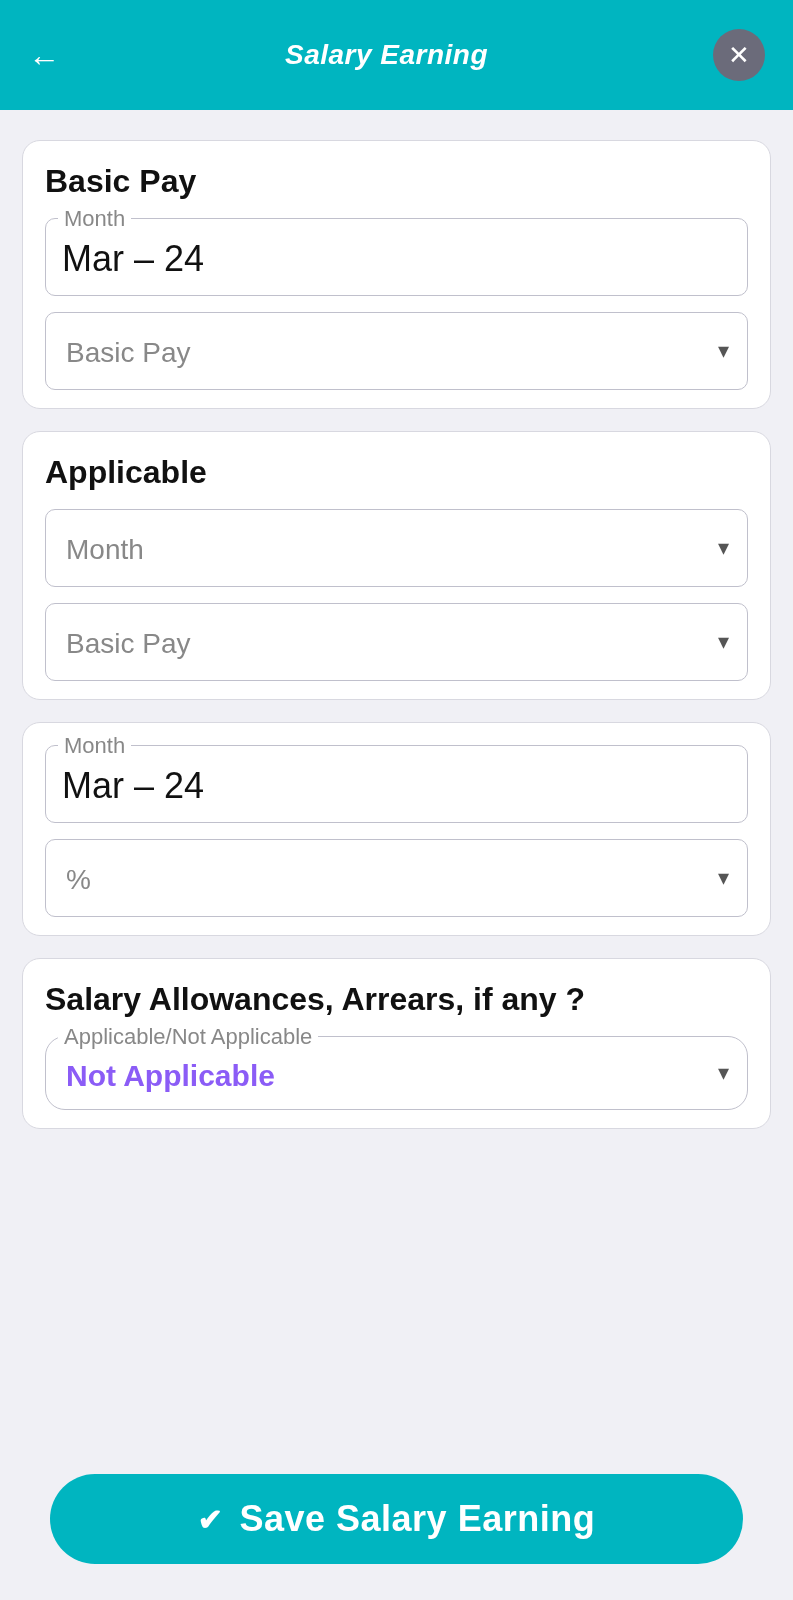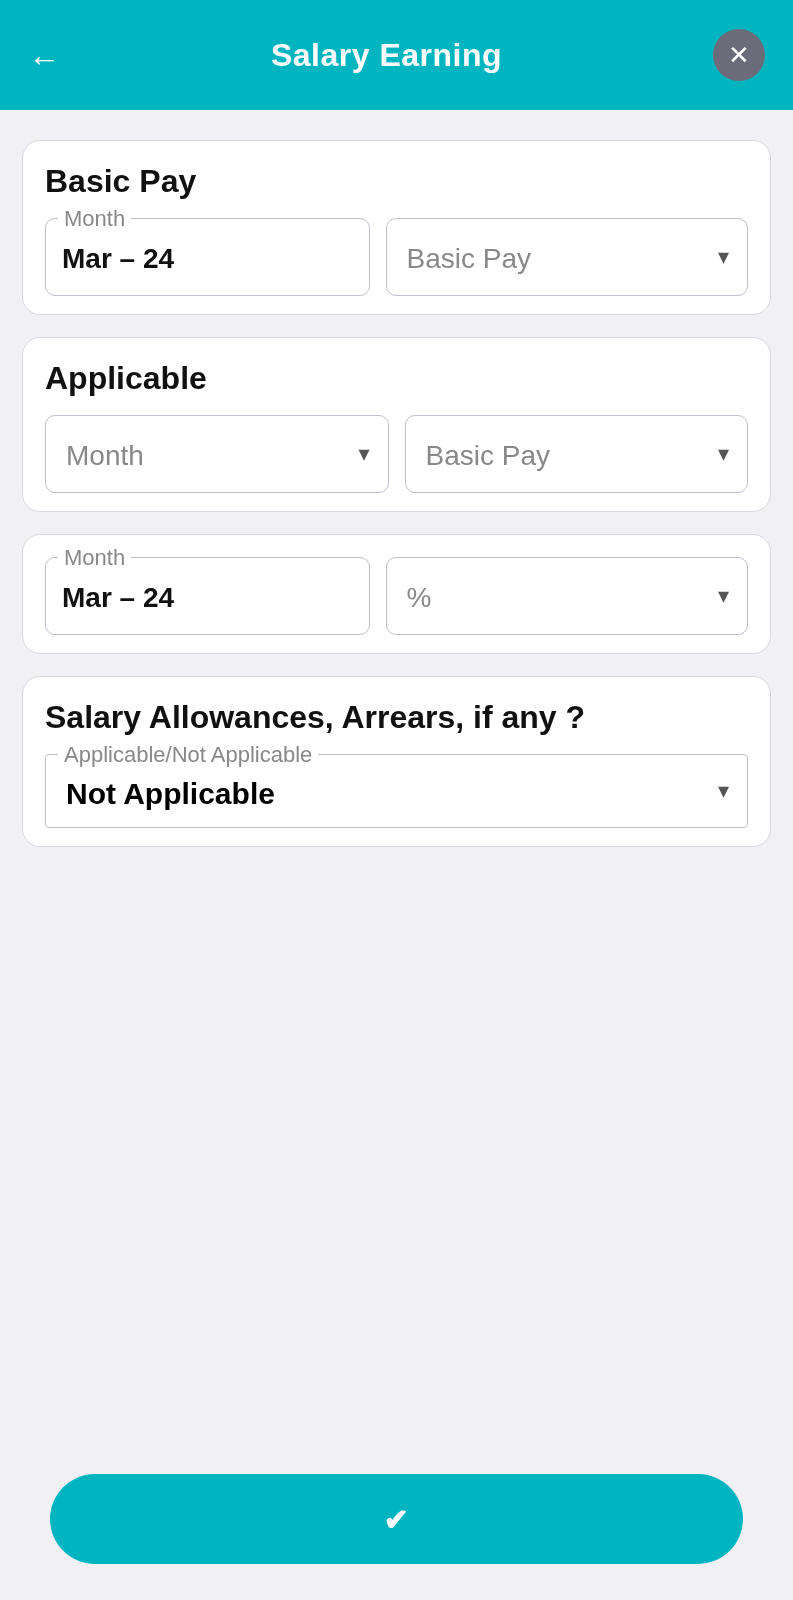--- a/index.html
+++ b/index.html
@@ -30,23 +30,24 @@
       font-size: 32px;
       background: none;
       border: none;
       cursor: pointer;
       display: flex;
       align-items: center;
     }
 
     .header-title {
       color: white;
-      font-size: 32px;
+      font-size: 28px;
       font-weight: 700;
       letter-spacing: 0.5px;
+      font-style: italic;
     }
 
     .header-close-btn {
       width: 52px;
       height: 52px;
       border-radius: 50%;
       background: #6b6b7a;
       border: none;
       cursor: pointer;
       display: flex;
@@ -77,20 +78,21 @@
       font-size: 32px;
       font-weight: 800;
       color: #111;
       margin-bottom: 18px;
     }
 
     
     .input-row {
       display: flex;
       gap: 16px;
+      flex-direction: column;
     }
 
     
     .outlined-field {
       flex: 1;
       position: relative;
       border: 1.5px solid #c0c0cc;
       border-radius: 10px;
       padding: 14px 16px 10px 16px;
       background: white;
@@ -104,22 +106,22 @@
       top: -13px;
       left: 12px;
       background: white;
       padding: 0 6px;
       font-size: 22px;
       color: #888;
       font-weight: 400;
     }
 
     .outlined-field .field-value {
-      font-size: 28px;
-      font-weight: 700;
+      font-size: 36px;
+      font-weight: 400;
       color: #111;
     }
 
     
     .dropdown-field {
       flex: 1;
       position: relative;
       border: 1.5px solid #c0c0cc;
       border-radius: 10px;
       padding: 14px 50px 10px 20px;
@@ -143,40 +145,40 @@
       transform: translateY(-50%);
       font-size: 22px;
       color: #555;
     }
 
     
     .dropdown-field-full {
       width: 100%;
       position: relative;
       border: 1.5px solid #c0c0cc;
-      border-radius: 4px;
+      border-radius: 20px;
       padding: 22px 50px 16px 20px;
       background: white;
       cursor: pointer;
     }
 
     .dropdown-field-full .floating-label {
       position: absolute;
       top: -13px;
       left: 12px;
       background: white;
       padding: 0 6px;
       font-size: 22px;
       color: #888;
     }
 
     .dropdown-field-full .dropdown-value {
       font-size: 30px;
       font-weight: 700;
-      color: #000000;
+      color: #8b5cf6;
     }
 
     .dropdown-field-full .dropdown-arrow {
       position: absolute;
       right: 18px;
       top: 50%;
       transform: translateY(-50%);
       font-size: 22px;
       color: #555;
     }
@@ -286,14 +288,15 @@
       <span class="dropdown-arrow">▾</span>
     </div>
 
   </div>
 
 </div>
 
 <div class="save-btn-container">
   <button class="save-btn">
     <span class="check-icon">✔</span>
+    <span>Save Salary Earning</span>
   </button>
 </div>
 
 </body></html>

